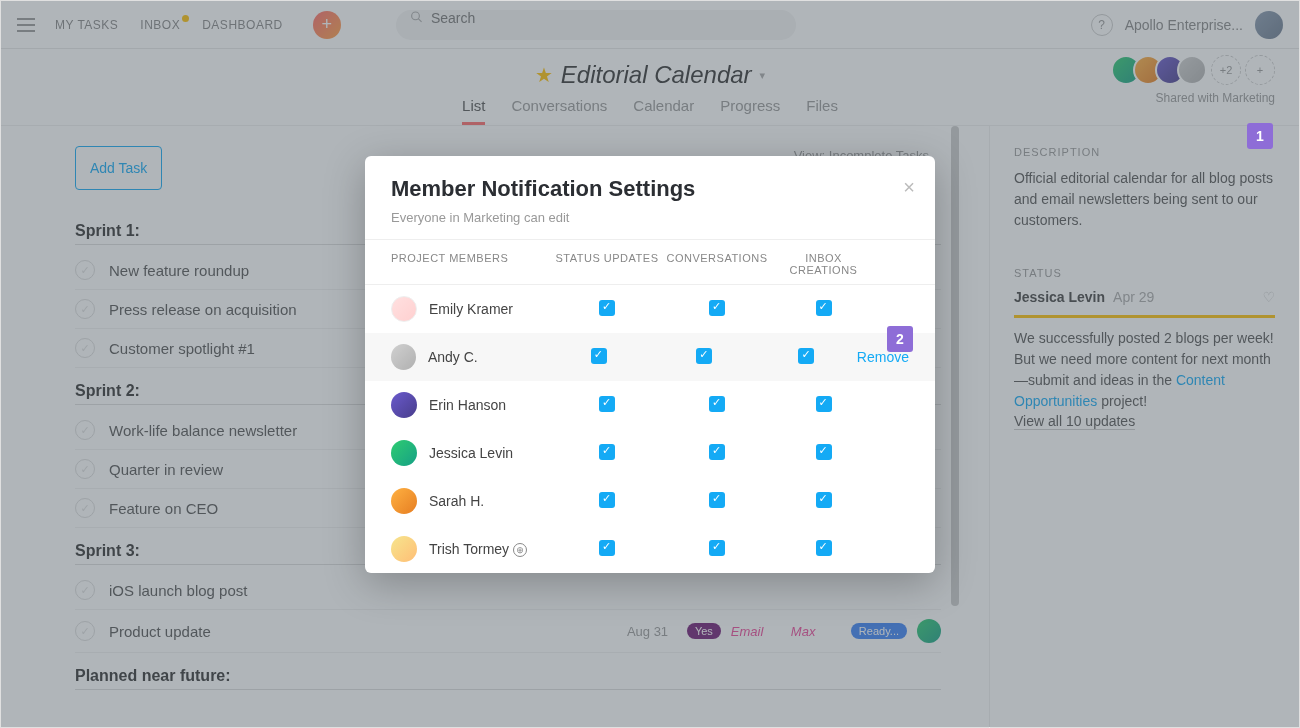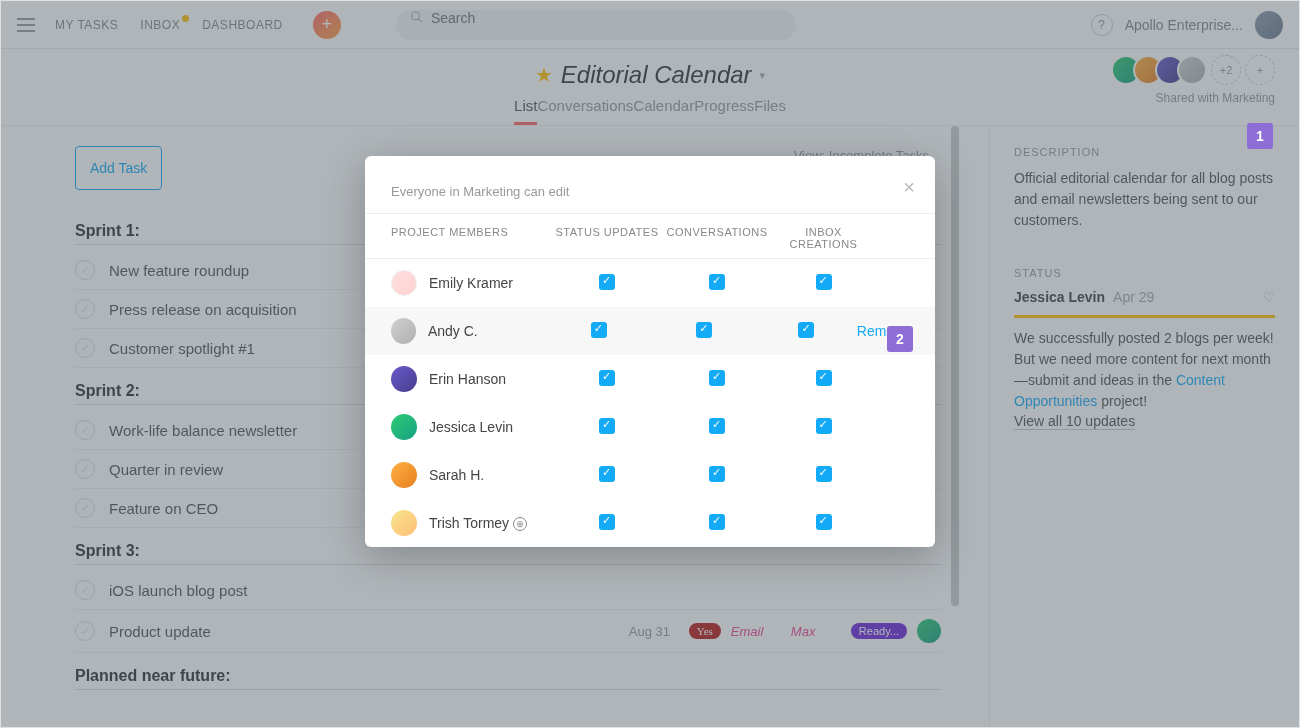--- a/index.html
+++ b/index.html
@@ -151,20 +151,21 @@
   color: #333;
   font-style: italic;
 }
 .chevron-down-icon {
   color: #aaa;
   font-size: 11px;
 }
 .view-tabs {
   display: flex;
   justify-content: center;
+  gap: 26px;
   margin-top: 8px;
   font-size: 15px;
   color: #999;
   border-bottom: 1px solid #eee;
 }
 .view-tab {
   padding-bottom: 8px;
   cursor: pointer;
 }
 .view-tab.active {
@@ -269,23 +270,23 @@
   color: #999;
   width: 60px;
 }
 .pill {
   padding: 2px 8px;
   border-radius: 10px;
   font-size: 11px;
   color: #fff;
   margin-right: 10px;
 }
-.pill.yes { background: #b91c1c; font-family: Liberation Serif, serif; }
+.pill.yes { background: #701a75; }
 .pill.no { background: #f0697a; }
-.pill.ready { background: #6d28d9; }
+.pill.ready { background: #3b82f6; }
 .pill.draft { background: #ffc107; }
 .task-meta {
   font-size: 13px;
   color: #ec4899;
   width: 60px;
   font-style: italic;
 }
 .task-av {
   width: 24px;
   height: 24px;
@@ -641,20 +642,21 @@
         <span class="view-updates">View all 10 updates</span>
       </div>
     </div>
   </div>
 
   <div class="callout callout-1">1</div>
 
   <div class="overlay">
     <div class="dialog">
       <div class="dialog-header">
+        <div class="dialog-title">Member Notification Settings</div>
         <div class="dialog-sub">Everyone in Marketing can edit</div>
         <div class="dialog-close">×</div>
       </div>
       <div class="dialog-cols">
         <div class="col-member">PROJECT MEMBERS</div>
         <div class="col-status">STATUS UPDATES</div>
         <div class="col-conv">CONVERSATIONS</div>
         <div class="col-task">INBOX CREATIONS</div>
       </div>
       <div id="member-rows">

